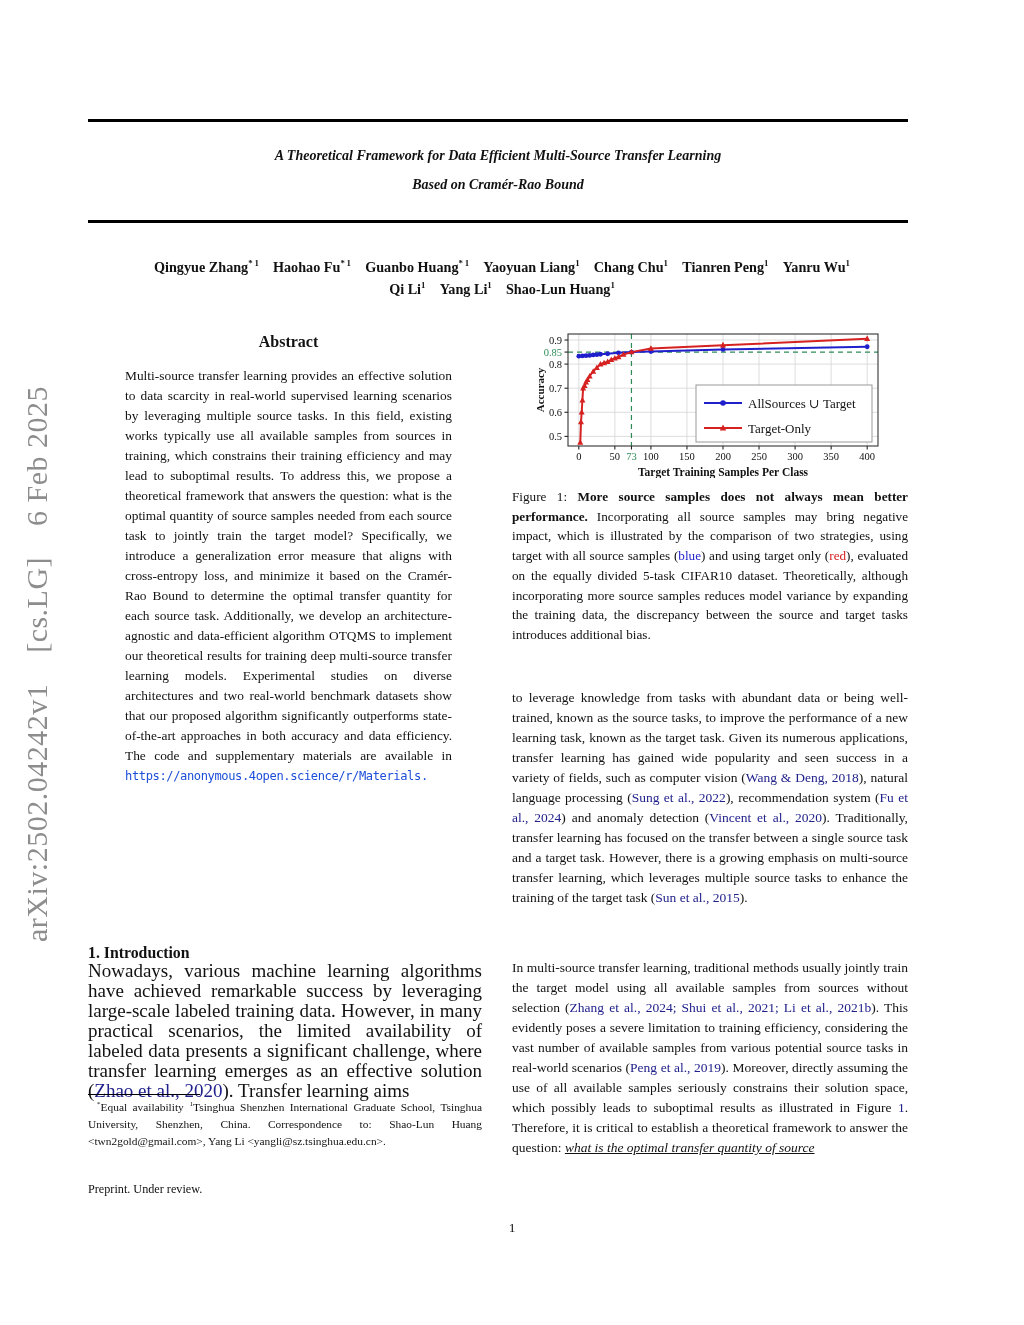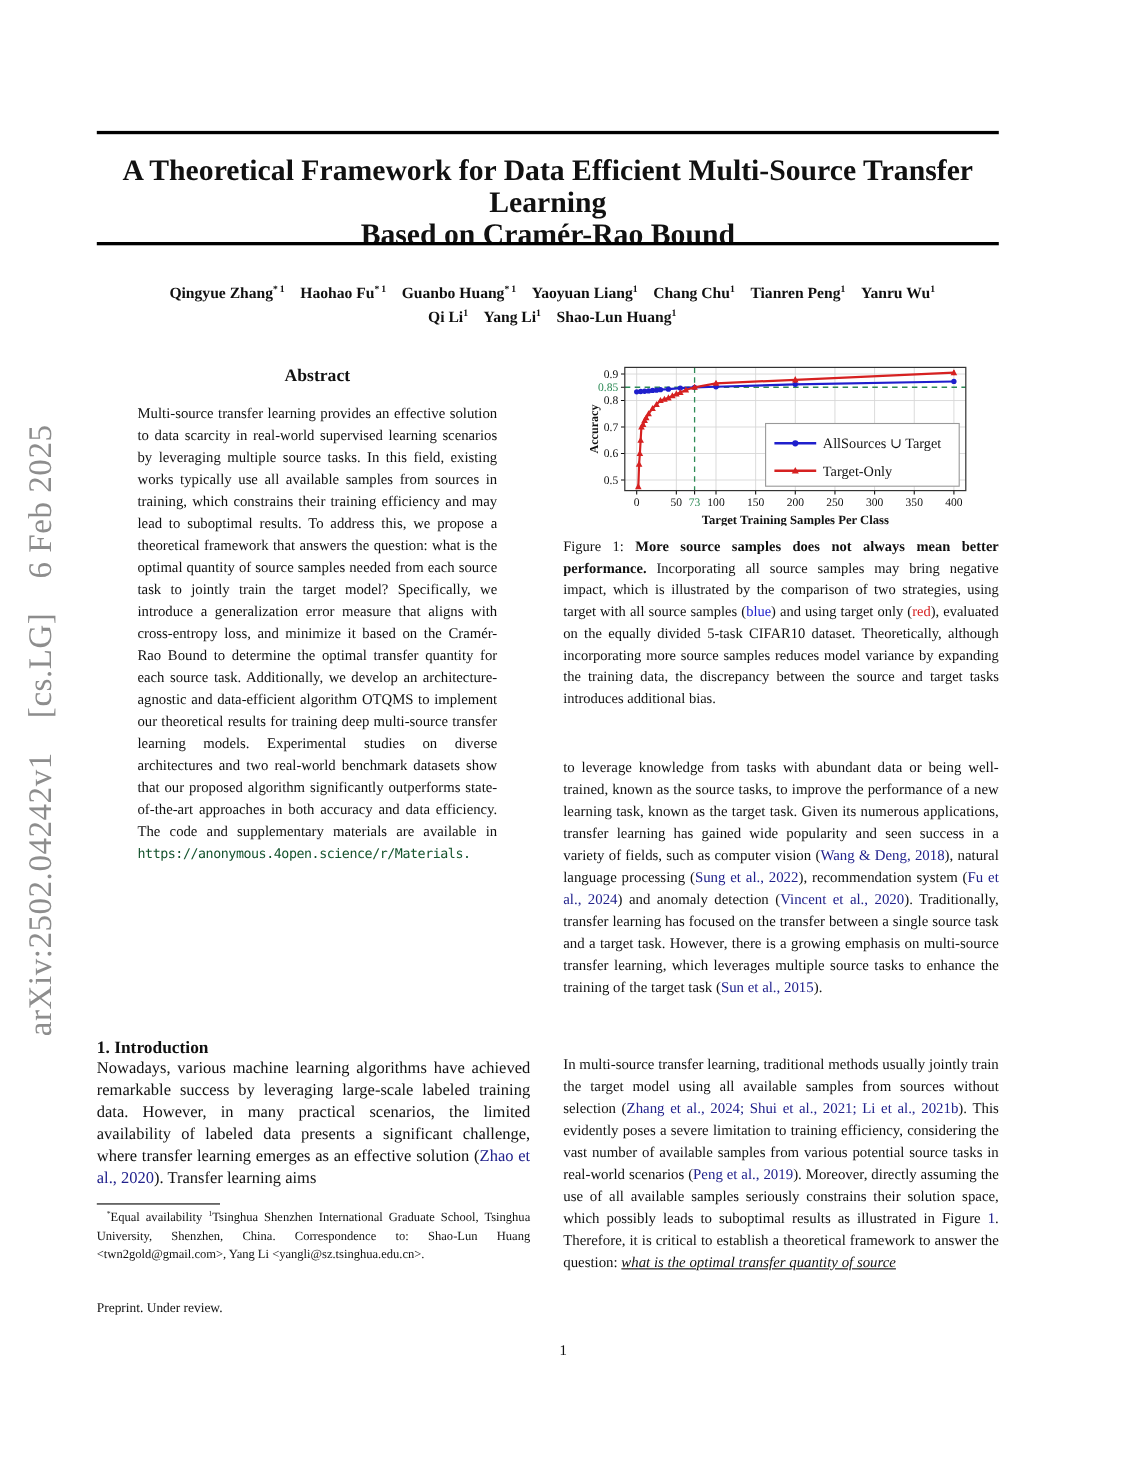--- a/index.html
+++ b/index.html
@@ -4,52 +4,52 @@
 <style>
   html,body{margin:0;padding:0;background:#ffffff;}
   .page{position:relative;width:1024px;height:1325px;background:#ffffff;overflow:hidden;
         font-family:"Liberation Serif","DejaVu Serif",serif;color:#111111;}
   .banner{position:absolute;top:942px;left:20px;transform:rotate(-90deg);transform-origin:0 0;
           white-space:nowrap;font-size:30px;color:#8d8d8d;letter-spacing:0.5px;}
   .rule{position:absolute;left:88px;width:820px;height:2.5px;background:#000;}
   .rule-top{top:119px;}
   .rule-mid{top:220px;}
   .title{position:absolute;left:88px;top:141px;width:820px;text-align:center;
-         font-weight:bold;font-size:27px;line-height:29px;}
+         font-weight:bold;font-size:14px;line-height:29px;font-style:italic;}
   .authors{position:absolute;left:92px;width:820px;text-align:center;font-weight:bold;
            font-size:14.2px;line-height:20px;}
   .authors-1{top:257px;}
   .authors-2{top:279px;}
   .abstract-heading{position:absolute;left:125px;top:333px;width:327px;text-align:center;
                     font-weight:bold;font-size:16px;}
   .abstract-text{position:absolute;left:125px;top:366px;width:327px;text-align:justify;
                  font-size:13.4px;line-height:20px;}
   .intro-heading{position:absolute;left:88px;top:929px;font-weight:bold;font-size:15.8px;margin-top:15px;}
   .intro-text{position:absolute;left:88px;top:961px;width:394px;text-align:justify;
-              font-size:15px;line-height:20px;}
+              font-size:19px;line-height:20px;}
   .footnote-rule{position:absolute;left:88px;top:1094px;width:112px;height:1.4px;background:#000;}
   .footnote{position:absolute;left:88px;top:1099px;width:394px;text-align:justify;
             font-size:11.4px;line-height:17px;text-indent:9px;}
   .preprint{position:absolute;left:88px;top:1182px;font-size:12.2px;}
   .figure{position:absolute;left:534px;top:328px;width:354px;height:150px;}
   .caption{position:absolute;left:512px;top:487px;width:396px;text-align:justify;
            font-size:13.2px;line-height:19.7px;}
   .para1{position:absolute;left:512px;top:688px;width:396px;text-align:justify;
          font-size:13.5px;line-height:20px;}
   .para2{position:absolute;left:512px;top:958px;width:396px;text-align:justify;
          font-size:13.5px;line-height:20px;}
   .pageno{position:absolute;left:0;top:1220px;width:1024px;text-align:center;font-size:13.5px;}
   
   .seg-plain{}
   .seg-bold{font-weight:bold;}
   .seg-italic{font-style:italic;text-decoration:underline;}
   .seg-name{font-weight:bold;}
   .seg-link{color:#21218c;}
   .seg-mono-link{font-family:"DejaVu Sans Mono","Liberation Mono",monospace;
-                 color:#14532d;font-size:12.1px;letter-spacing:-0.4px;}
+                 color:#1d4ed8;font-size:12.1px;letter-spacing:-0.4px;}
   .seg-blue{color:#2222cc;}
   .seg-red{color:#d62121;}
   sup.seg-sup{font-size:62%;line-height:0;}
 </style>
 </head>
 <body>
 
 <div class="page">
 
   <div class="banner">arXiv:2502.04242v1  [cs.LG]  6 Feb 2025</div>

